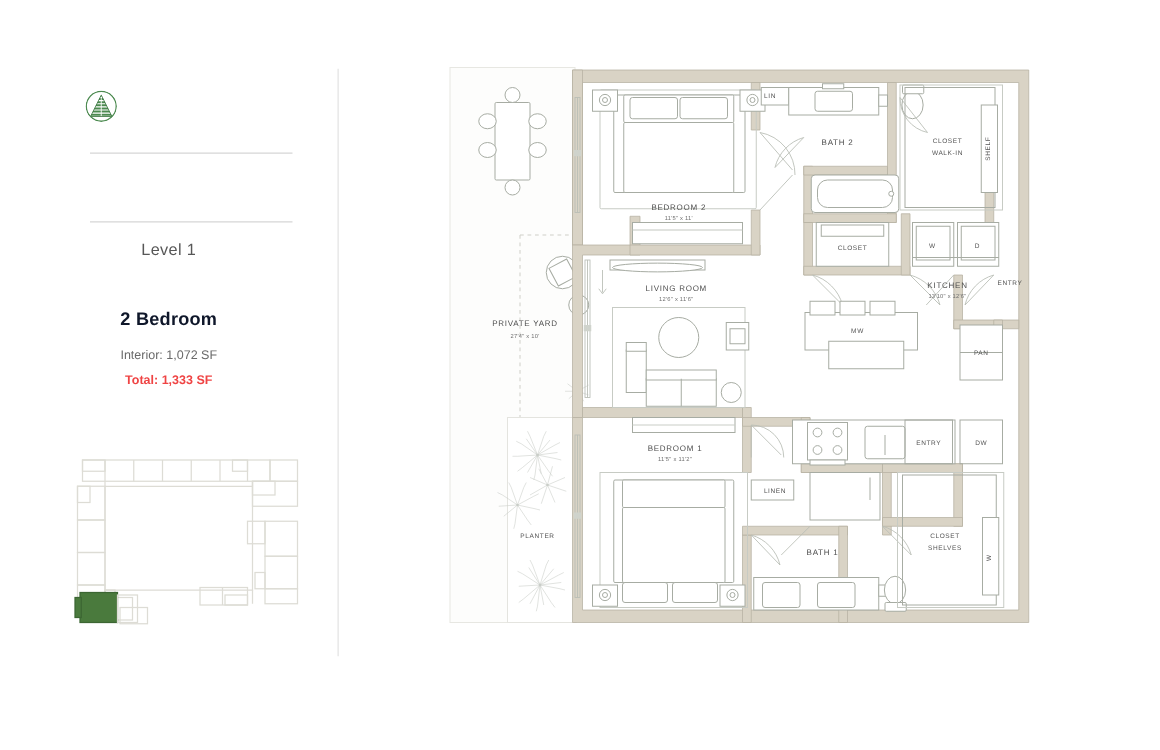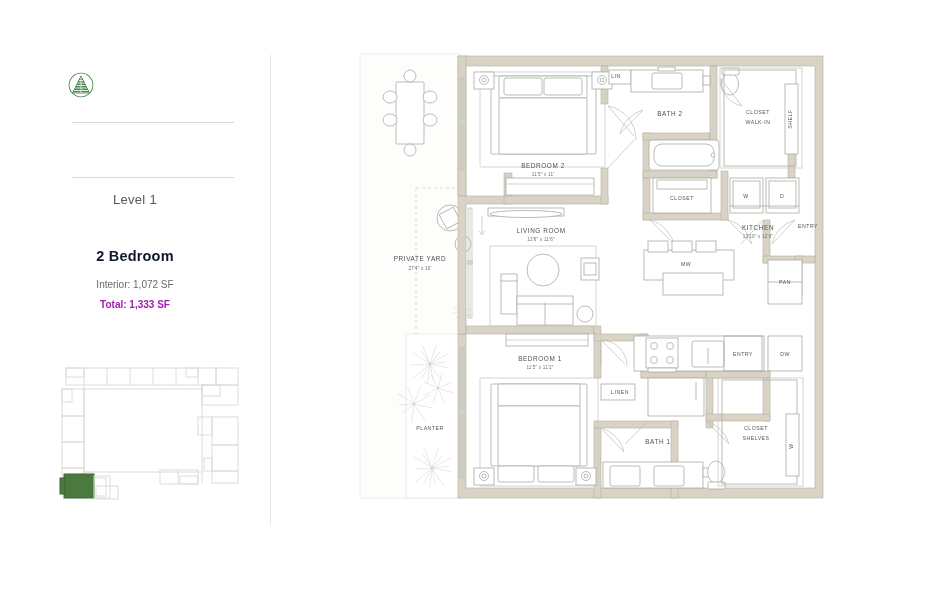--- a/index.html
+++ b/index.html
@@ -23,21 +23,21 @@
   .rule-b{top:177px;}
 
   .unit-code{position:absolute;left:0;top:138px;width:270px;text-align:center;
     font-family:"Liberation Serif", serif;font-size:24px;color:#3f7a45;letter-spacing:.5px;}
 
   .level{position:absolute;left:0;top:192px;width:270px;text-align:center;font-size:13px;color:#575757;letter-spacing:.3px;}
 
   .beds{position:absolute;left:0;top:222px;width:270px;text-align:center;font-size:14.5px;font-weight:bold;color:#0f172a;line-height:20px;letter-spacing:.2px;margin-top:24px;}
 
   .areas{position:absolute;left:0;top:275px;width:270px;text-align:center;font-size:10px;color:#6a6a6a;line-height:20px;}
-  .areas .total{color:#a21caf;font-weight:bold;}
+  .areas .total{color:#ef4444;font-weight:bold;}
 
   .keymap{position:absolute;left:52px;top:362px;width:200px;height:145px;}
 
   
   .planwrap{position:absolute;left:358px;top:48px;width:470px;height:460px;}
   .planwrap svg{display:block;}
 </style>
 </head>
 <body>
 

